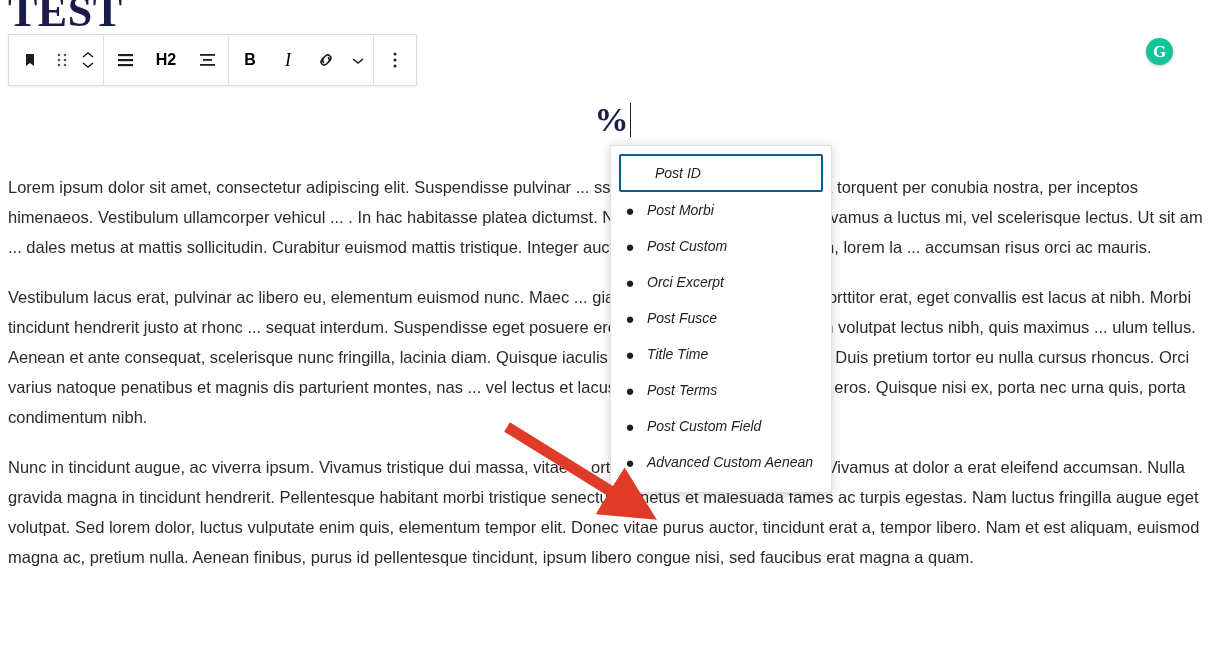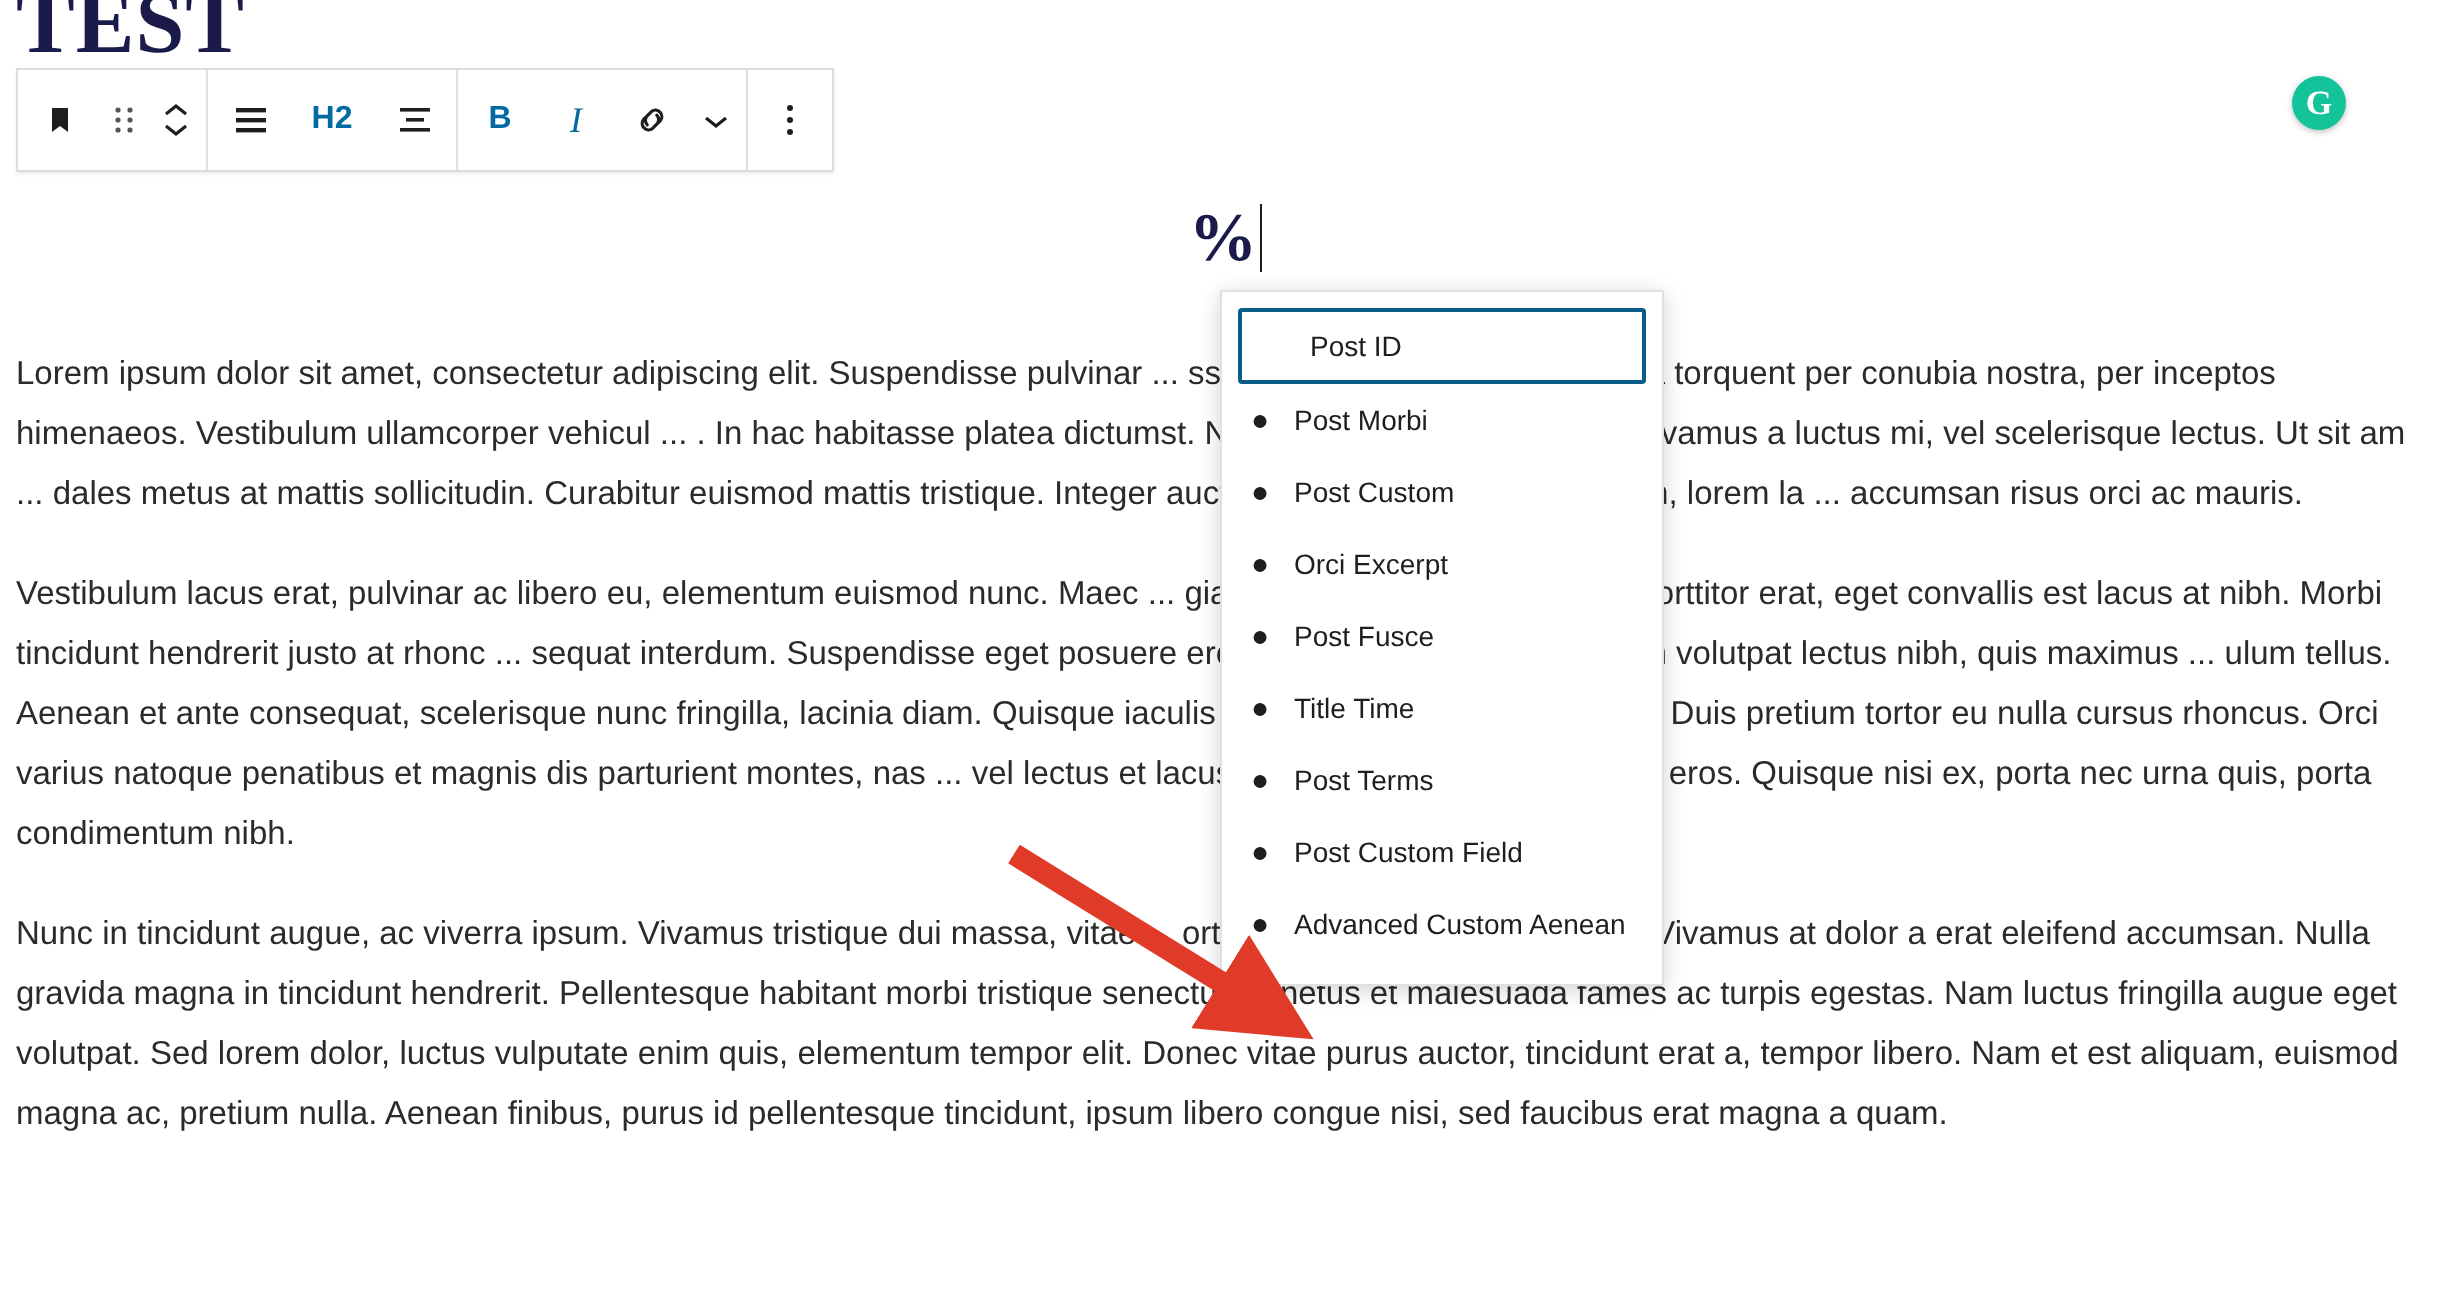--- a/index.html
+++ b/index.html
@@ -51,21 +51,21 @@
   .tb-group:last-child { border-right: none; }
   .tb-btn {
     width: 38px;
     height: 48px;
     display: flex;
     align-items: center;
     justify-content: center;
     background: transparent;
     border: none;
     cursor: pointer;
-    color: #0369a1;
+    color: #000000;
     font-size: 15px;
     padding: 0;
   }
   .tb-btn.narrow { width: 26px; }
   .tb-btn.wide { width: 44px; }
   .tb-btn .lbl {
     font-weight: bold;
     font-size: 16px;
   }
   .tb-btn .lbl.ital {
@@ -147,20 +147,21 @@
   #autocomplete-popup {
     position: absolute;
     left: 610px;
     top: 145px;
     width: 220px;
     background: #ffffff;
     border: 1px solid #e0e0e0;
     box-shadow: 0 2px 10px rgba(0,0,0,0.18);
     z-index: 40;
     padding: 8px 0 12px 0;
+    font-style: italic;
   }
   .ac-item {
     height: 36px;
     display: flex;
     align-items: center;
     padding: 0 10px;
     font-size: 14px;
     color: #1e1e1e;
     cursor: pointer;
     box-sizing: border-box;

